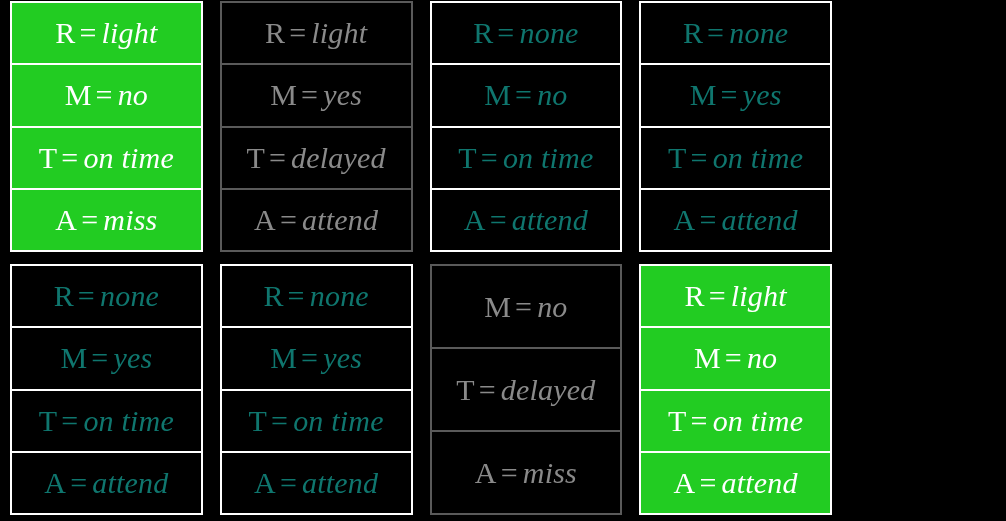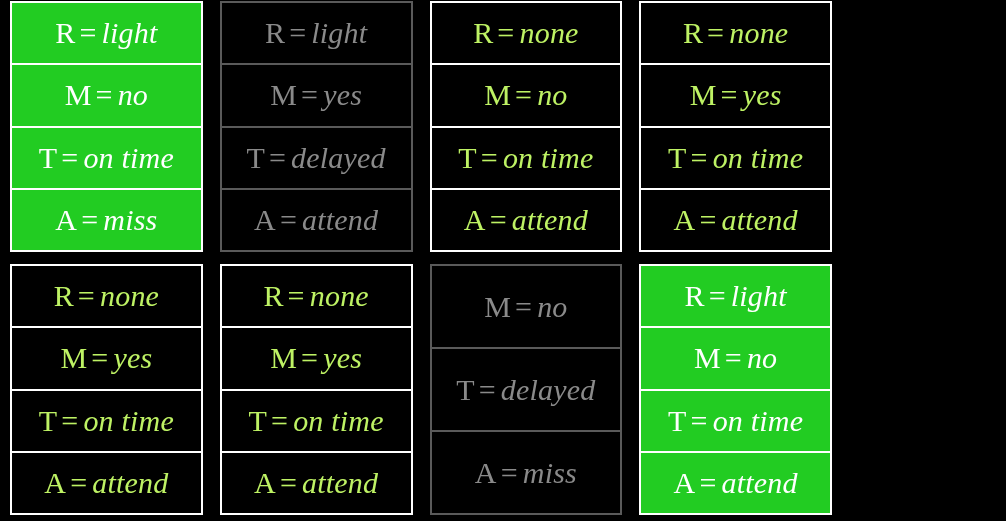--- a/index.html
+++ b/index.html
@@ -49,21 +49,21 @@
   }
   .card.dim .row {
     border-bottom-color: #5a5a5a;
   }
   .row:last-child {
     border-bottom: none;
   }
   .txt {
     font-size: 30px;
     line-height: 1;
-    color: #bef264;
+    color: #0f766e;
     letter-spacing: 0.2px;
   }
   .card.green .txt {
     color: #ffffff;
   }
   .card.dim .txt {
     color: #8a8a8a;
   }
   .key {
     font-style: normal;

